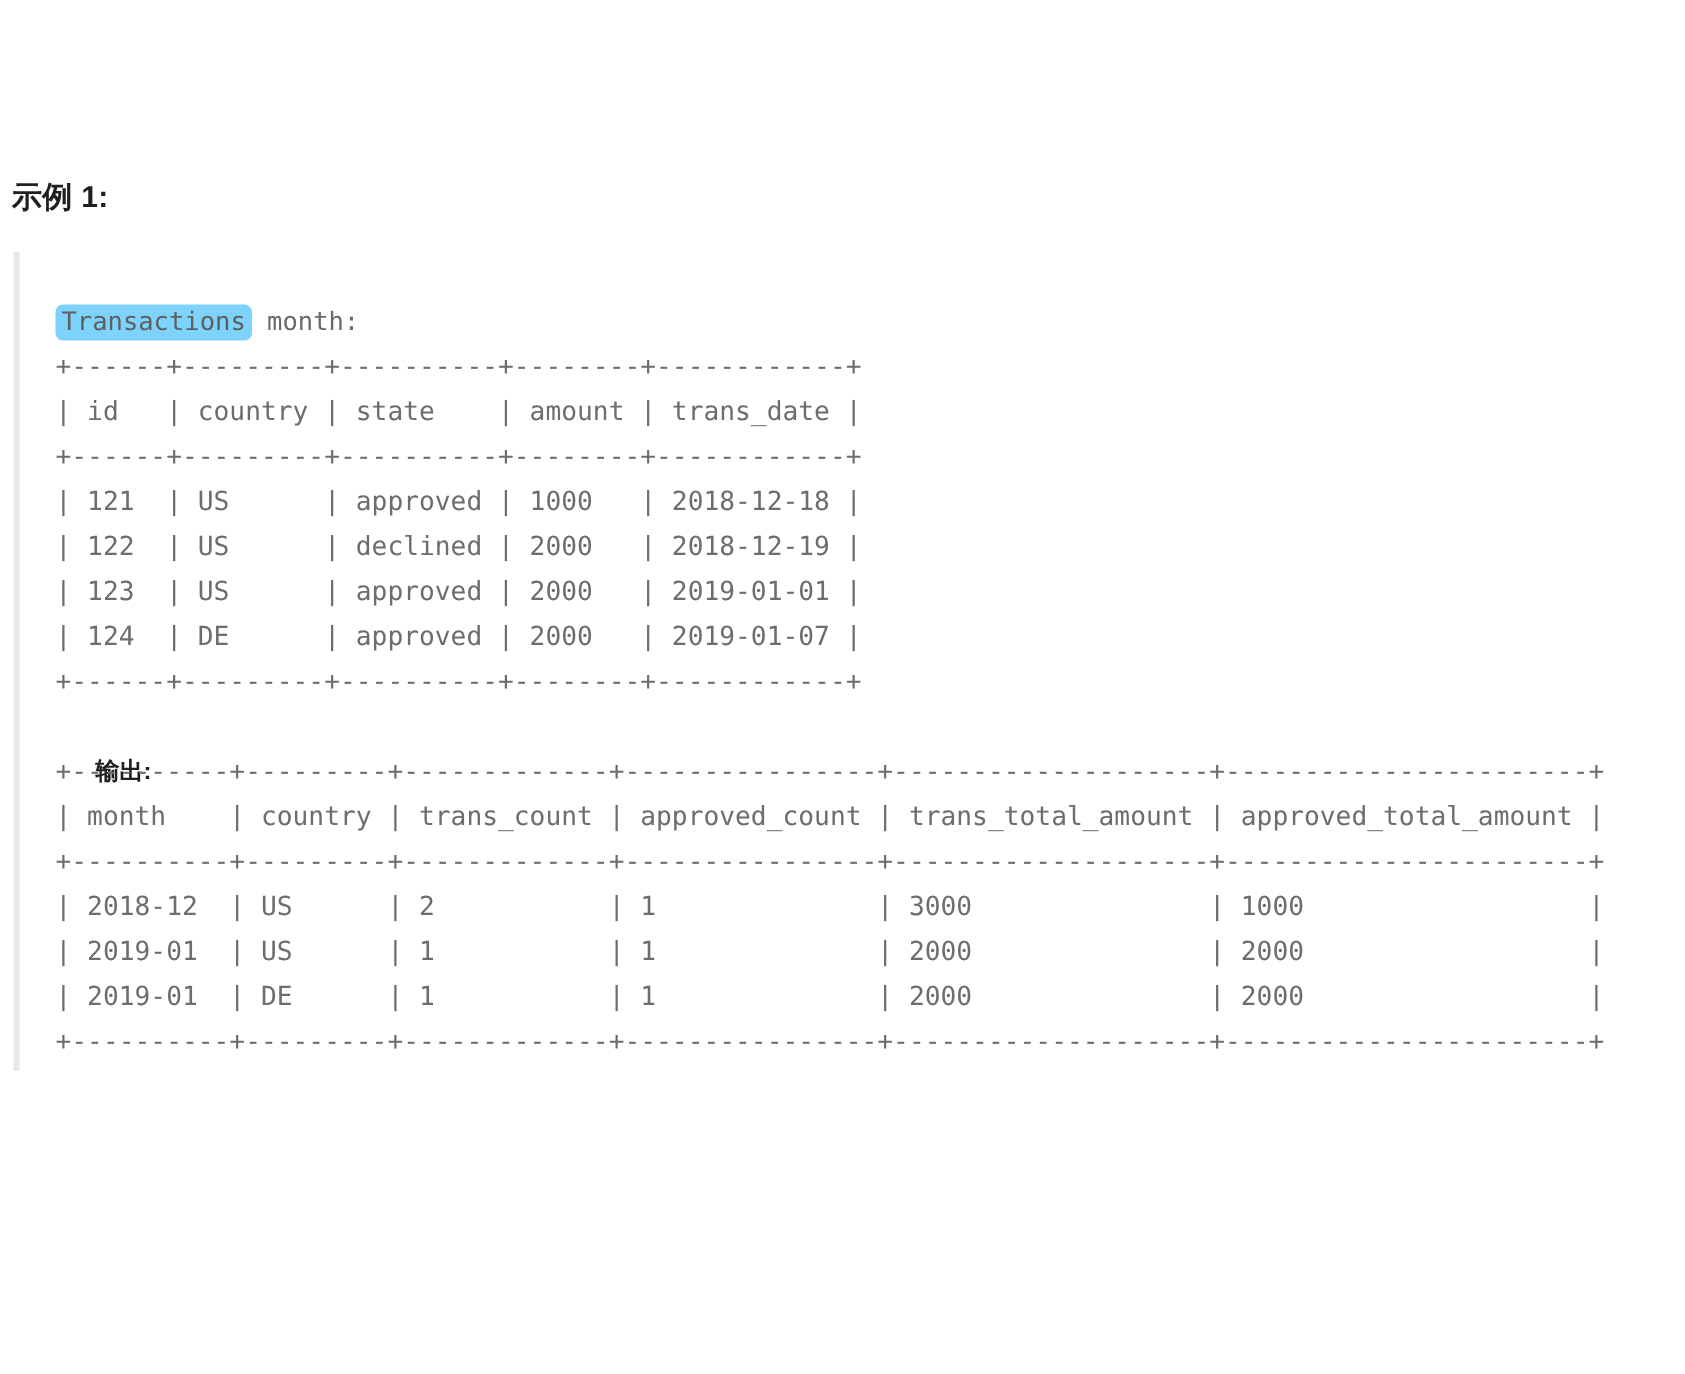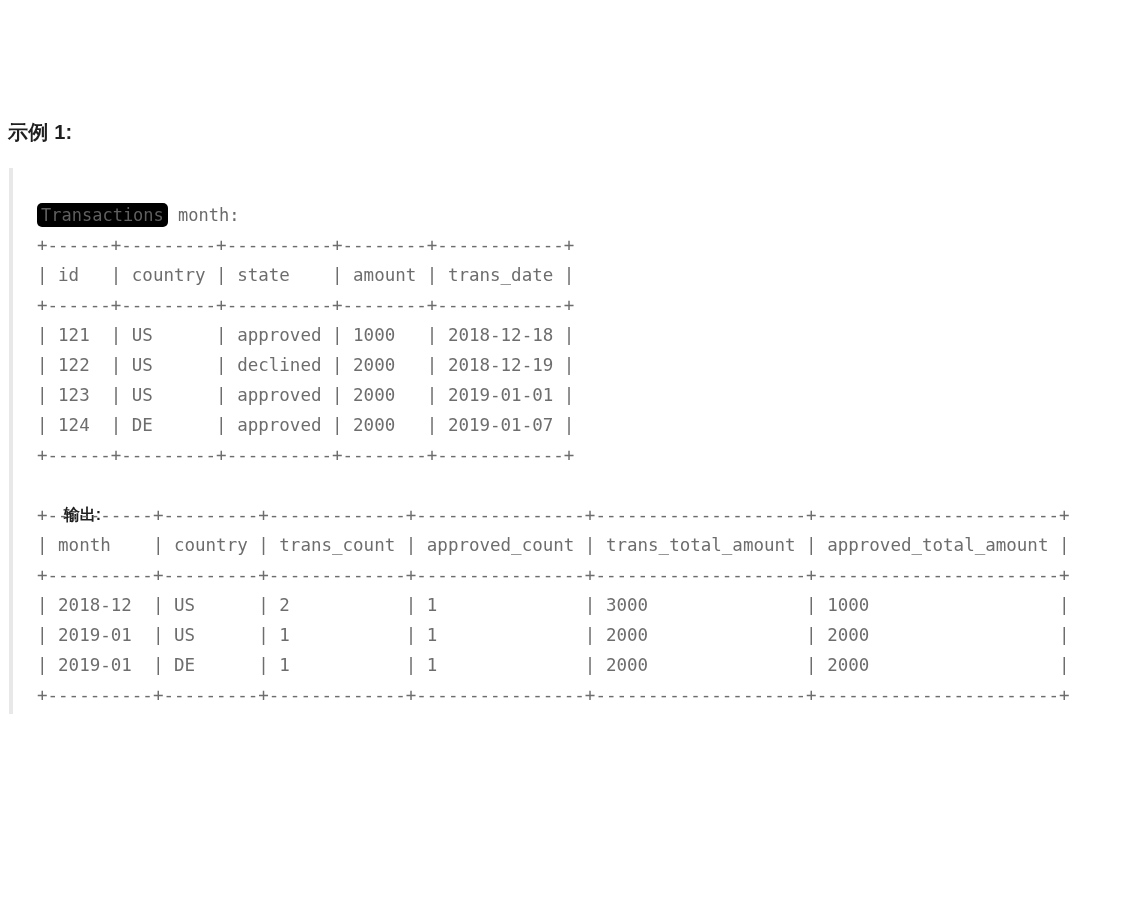--- a/index.html
+++ b/index.html
@@ -73,21 +73,21 @@
   .table-title-line {
     line-height: 30px;
     height: 30px;
     margin: 0;
     white-space: pre;
     font-family: "DejaVu Sans Mono", "Liberation Mono", monospace;
     font-size: 17px;
     color: #6a6a6a;
   }
   .inline-code {
-    background: #000000;
+    background: #7dd3fc;
     border-radius: 5px;
     padding: 2px 4px;
     color: #5f5f5f;
     font-family: "DejaVu Sans Mono", "Liberation Mono", monospace;
     font-size: 17px;
   }
 
   
   pre.ascii {
     margin: 0;

